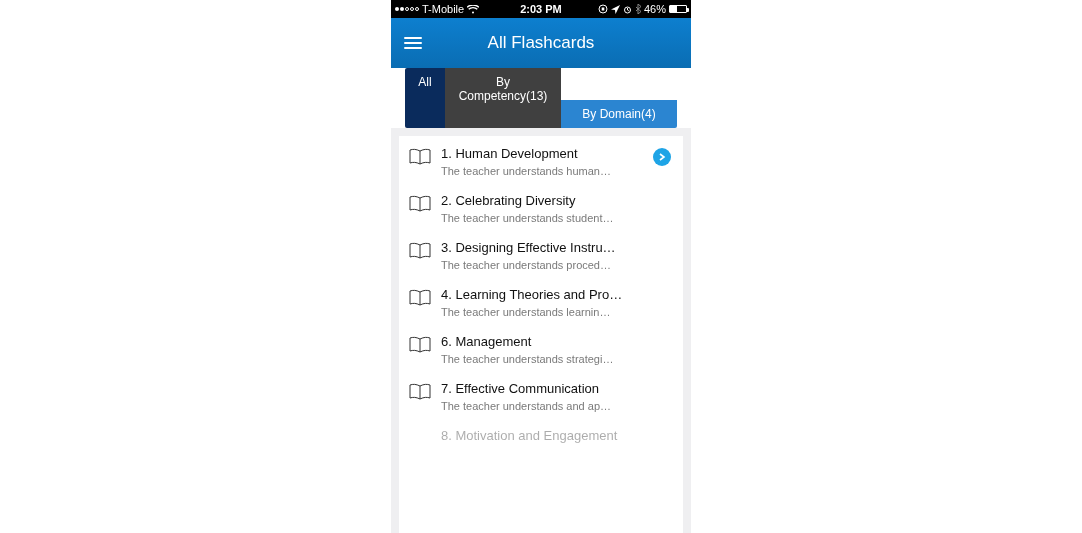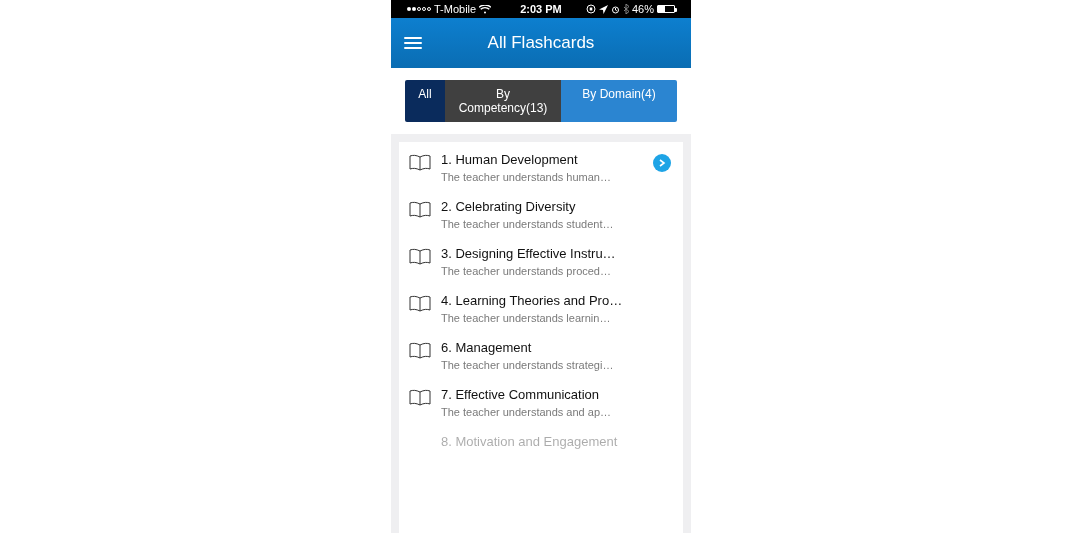--- a/index.html
+++ b/index.html
@@ -21,21 +21,21 @@
     overflow: hidden;
   }
   
   .statusbar {
     height: 18px;
     background: #000;
     color: #fff;
     display: flex;
     align-items: center;
     font-size: 11px;
-    padding: 0 16px;
+    padding: 0 4px;
     justify-content: space-between;
   }
   .sb-left, .sb-right {
     display: flex;
     align-items: center;
     gap: 3px;
   }
   .sb-center {
     position: absolute;
     left: 50%;
@@ -95,39 +95,39 @@
   .apptitle {
     position: absolute;
     left: 50%;
     transform: translateX(-50%);
     font-size: 17px;
     font-weight: 400;
   }
   
   .tabs-row {
     background: #fff;
-    padding: 12px 14px;
+    padding: 0 14px;
   }
   .tabs {
     display: flex;
     width: 100%;
     border-radius: 2px;
     overflow: hidden;
     font-size: 12px;
   }
   .tab {
     flex: 0 0 auto;
     text-align: center;
     padding: 7px 10px;
     cursor: pointer;
     color: #fff;
   }
   .tab-all   { background: #0a2b5c; width: 40px; }
   .tab-comp  { background: #404040; flex: 1; }
-  .tab-dom   { background: #2b85d1; flex: 1; }
+  .tab-dom   { background: #2b85d1; flex: 1; margin-top: 32px; }
   
   .list-wrap {
     background: #efeff1;
     padding: 8px;
     height: calc(533px - 18px - 42px - 40px);
     overflow: hidden;
   }
   .card {
     background: #fff;
     width: 100%;

